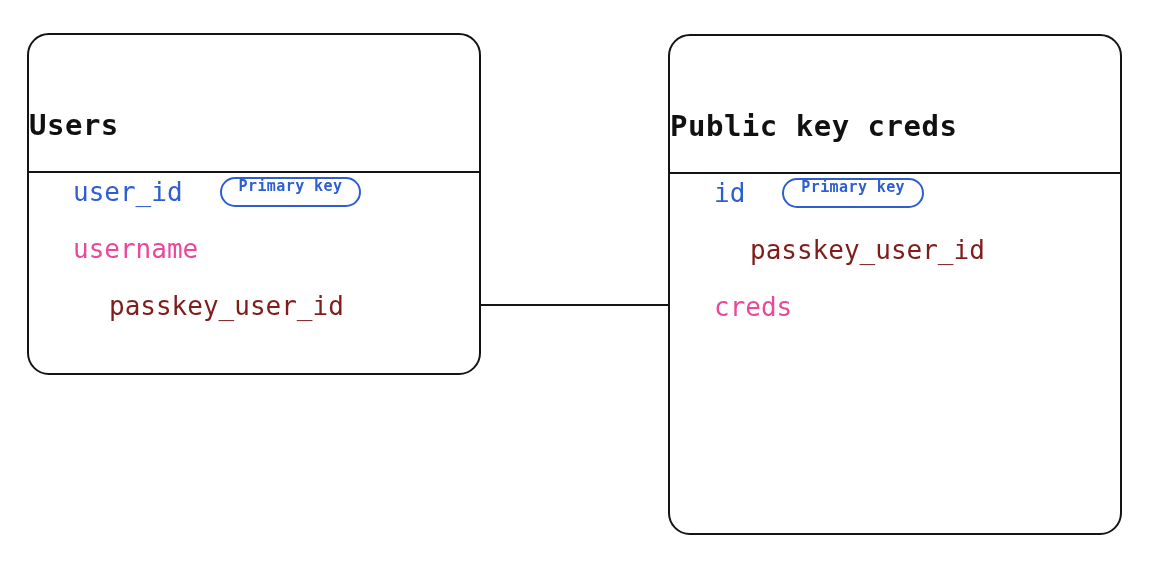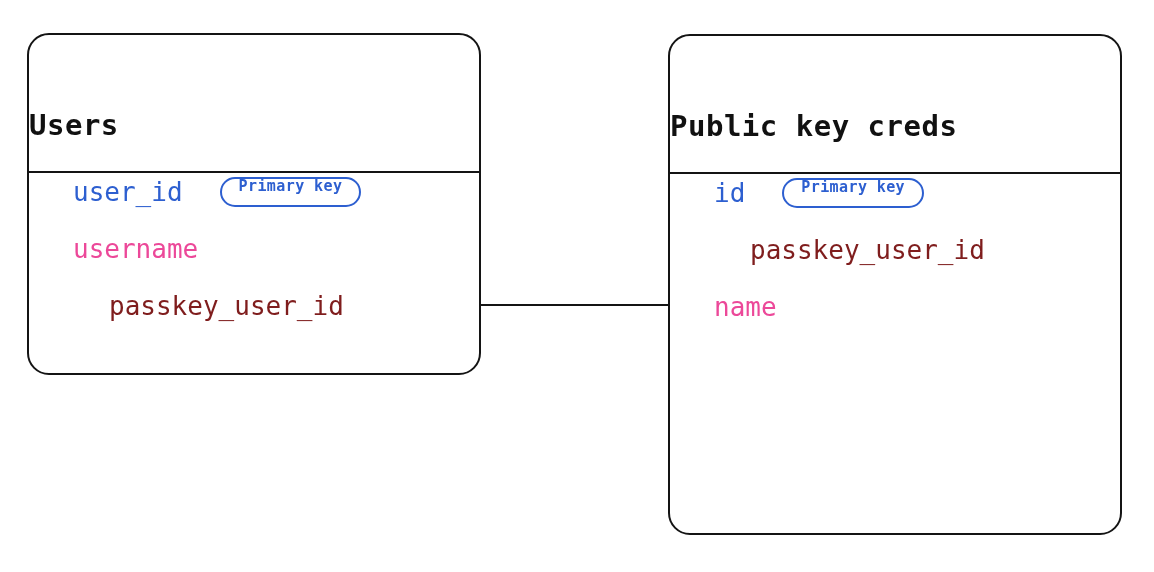--- a/index.html
+++ b/index.html
@@ -160,20 +160,20 @@
         </span>
       </div>
 
 
       <div class="field-row">
         <span class="field-name fk">passkey_user_id</span>
       </div>
 
 
       <div class="field-row">
-        <span class="field-name">name</span>
+        <span class="field-name">creds</span>
       </div>
 
 
     </div>
   </div>
 
 </div>
 
 </body></html>

